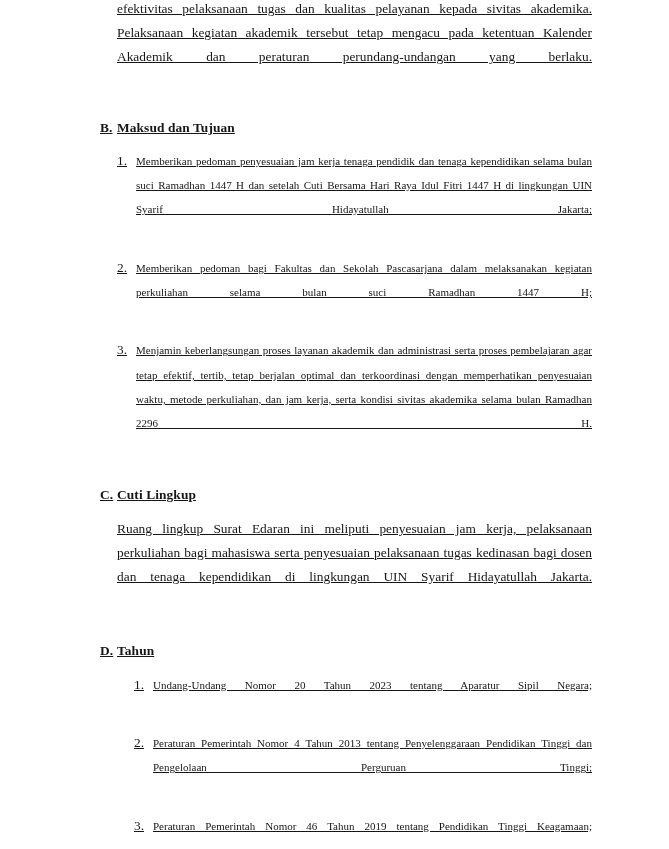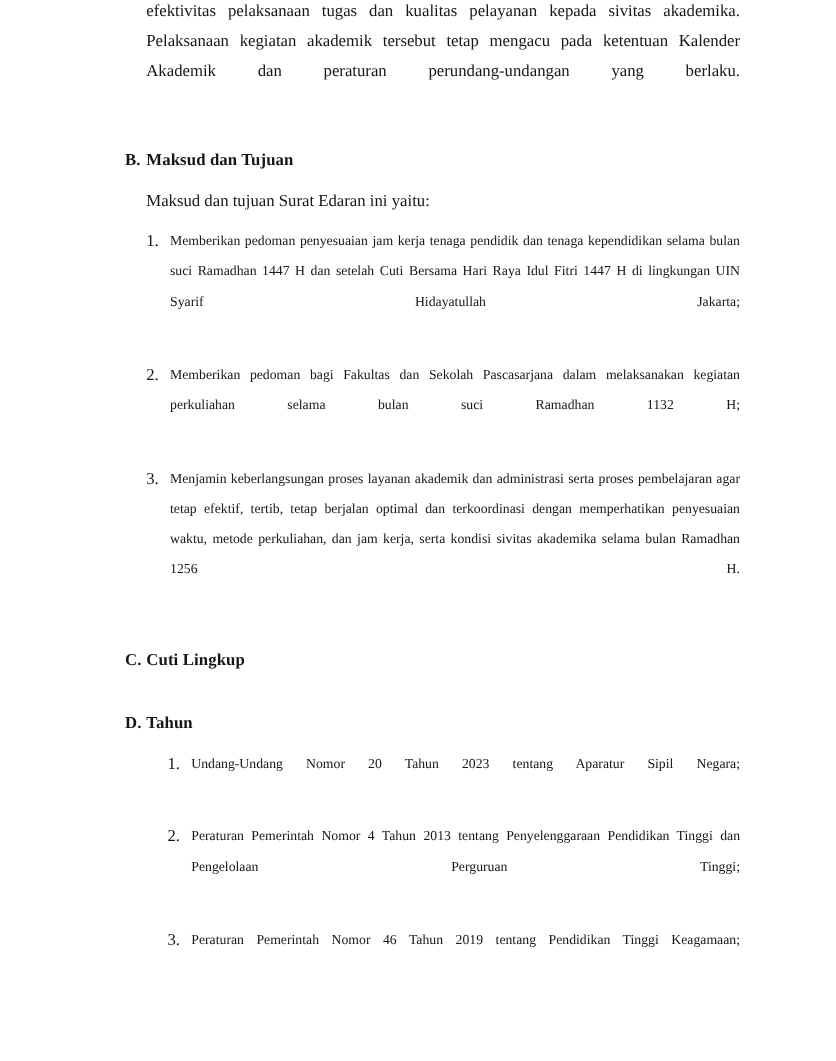--- a/index.html
+++ b/index.html
@@ -18,20 +18,21 @@
   }
 
   .page {
     position: absolute;
     left: 0;
     top: 0;
     width: 669px;
     height: 849px;
     box-sizing: border-box;
     padding: 0 77px 0 100px;
+    text-decoration: underline;
   }
 
   
   .para {
     font-size: 13.4px;
     line-height: 24.2px;
     text-align: justify;
     text-justify: inter-word;
     margin: 0;
     hyphens: none;
@@ -126,42 +127,44 @@
 <div class="page">
 
   <p class="para cont-para">efektivitas pelaksanaan tugas dan kualitas pelayanan kepada sivitas akademika. Pelaksanaan kegiatan akademik tersebut tetap mengacu pada ketentuan Kalender Akademik dan peraturan perundang-undangan yang berlaku.</p>
 
   <div class="section">
     <div class="section-head">
       <span class="section-letter">B.</span>
       <span class="section-title">Maksud dan Tujuan</span>
     </div>
     <div class="section-body">
-      <p class="lead-in">Maksud dan tujuan Surat Edaran ini yaitu:</p>
       <ol class="numlist">
         <li>
           <span class="num">1.</span>
           <span class="item-text">Memberikan pedoman penyesuaian jam kerja tenaga pendidik dan tenaga kependidikan selama bulan suci Ramadhan 1447 H dan setelah Cuti Bersama Hari Raya Idul Fitri 1447 H di lingkungan UIN Syarif Hidayatullah Jakarta;</span>
         </li>
         <li>
           <span class="num">2.</span>
-          <span class="item-text">Memberikan pedoman bagi Fakultas dan Sekolah Pascasarjana dalam melaksanakan kegiatan perkuliahan selama bulan suci Ramadhan 1132 H;</span>
+          <span class="item-text">Memberikan pedoman bagi Fakultas dan Sekolah Pascasarjana dalam melaksanakan kegiatan perkuliahan selama bulan suci Ramadhan 1447 H;</span>
         </li>
         <li>
           <span class="num">3.</span>
-          <span class="item-text">Menjamin keberlangsungan proses layanan akademik dan administrasi serta proses pembelajaran agar tetap efektif, tertib, tetap berjalan optimal dan terkoordinasi dengan memperhatikan penyesuaian waktu, metode perkuliahan, dan jam kerja, serta kondisi sivitas akademika selama bulan Ramadhan 1256 H.</span>
+          <span class="item-text">Menjamin keberlangsungan proses layanan akademik dan administrasi serta proses pembelajaran agar tetap efektif, tertib, tetap berjalan optimal dan terkoordinasi dengan memperhatikan penyesuaian waktu, metode perkuliahan, dan jam kerja, serta kondisi sivitas akademika selama bulan Ramadhan 2296 H.</span>
         </li>
       </ol>
     </div>
   </div>
 
   <div class="section gap-c">
     <div class="section-head">
       <span class="section-letter">C.</span>
       <span class="section-title">Cuti Lingkup</span>
+    </div>
+    <div class="section-body">
+      <p class="para">Ruang lingkup Surat Edaran ini meliputi penyesuaian jam kerja, pelaksanaan perkuliahan bagi mahasiswa serta penyesuaian pelaksanaan tugas kedinasan bagi dosen dan tenaga kependidikan di lingkungan UIN Syarif Hidayatullah Jakarta.</p>
     </div>
   </div>
 
   <div class="section gap-d">
     <div class="section-head">
       <span class="section-letter">D.</span>
       <span class="section-title">Tahun</span>
     </div>
     <div class="section-body">
       <ol class="numlist list-indent-d">

